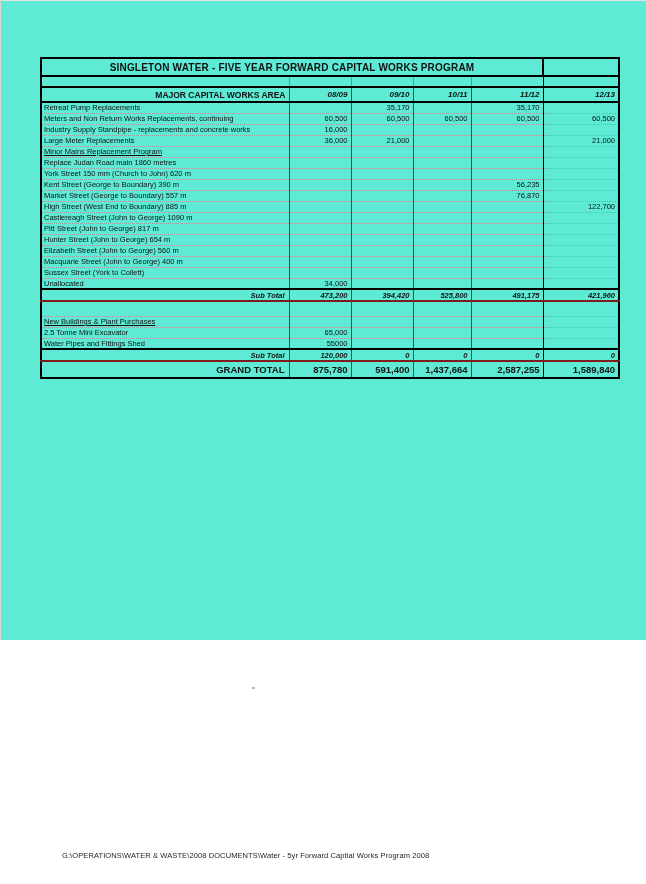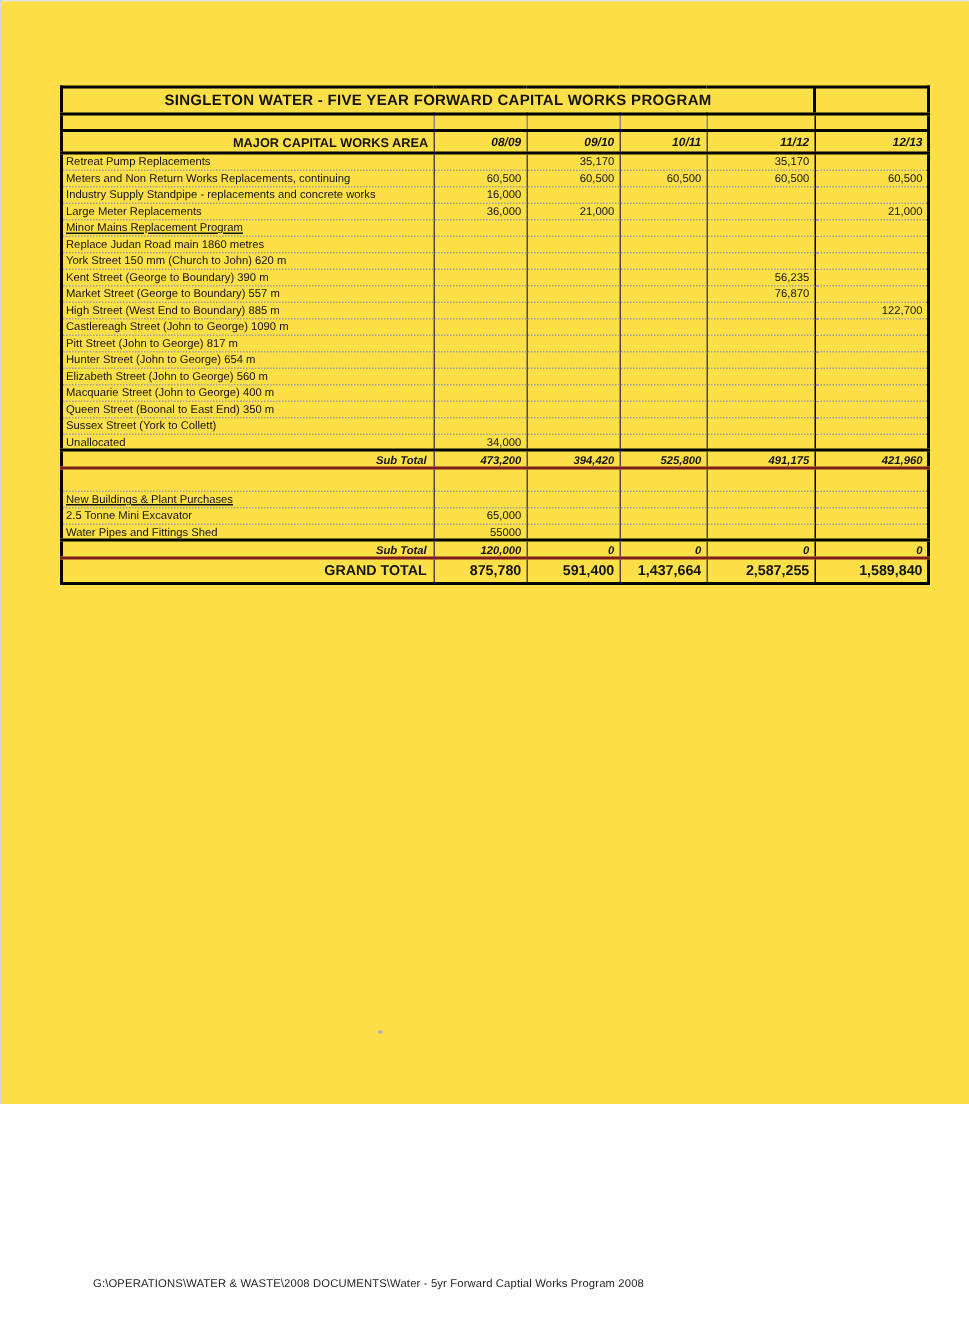--- a/index.html
+++ b/index.html
@@ -6,22 +6,22 @@
     margin: 0; padding: 0;
     width: 646px; height: 884px;
     background: #ffffff;
     overflow: hidden;
     font-family: "Liberation Sans", sans-serif;
     color: #121212;
     -webkit-font-smoothing: antialiased;
   }
   .page {
     position: relative;
-    width: 646px; height: 736px;
-    background: #fde047;
+    width: 646px; height: 640px;
+    background: #5eead4;
     box-shadow: inset 1px 0 0 #d8d8d8, inset 0 1px 0 #e3e3e3;
   }
 
   table.cw {
     position: absolute;
     left: 40px; top: 57px;
     width: 578px;
     border-collapse: collapse;
     table-layout: fixed;
     border: 2px solid #000;
@@ -259,28 +259,20 @@
         </tr>
         <tr class="r-item">
           <td class="lab">Macquarie Street (John to George) 400 m</td>
           <td class="val"></td>
           <td class="val"></td>
           <td class="val"></td>
           <td class="val"></td>
           <td class="val"></td>
         </tr>
         <tr class="r-item">
-          <td class="lab">Queen Street (Boonal to East End) 350 m</td>
-          <td class="val"></td>
-          <td class="val"></td>
-          <td class="val"></td>
-          <td class="val"></td>
-          <td class="val"></td>
-        </tr>
-        <tr class="r-item">
           <td class="lab">Sussex Street (York to Collett)</td>
           <td class="val"></td>
           <td class="val"></td>
           <td class="val"></td>
           <td class="val"></td>
           <td class="val"></td>
         </tr>
         <tr class="r-item">
           <td class="lab">Unallocated</td>
           <td class="val">34,000</td>

